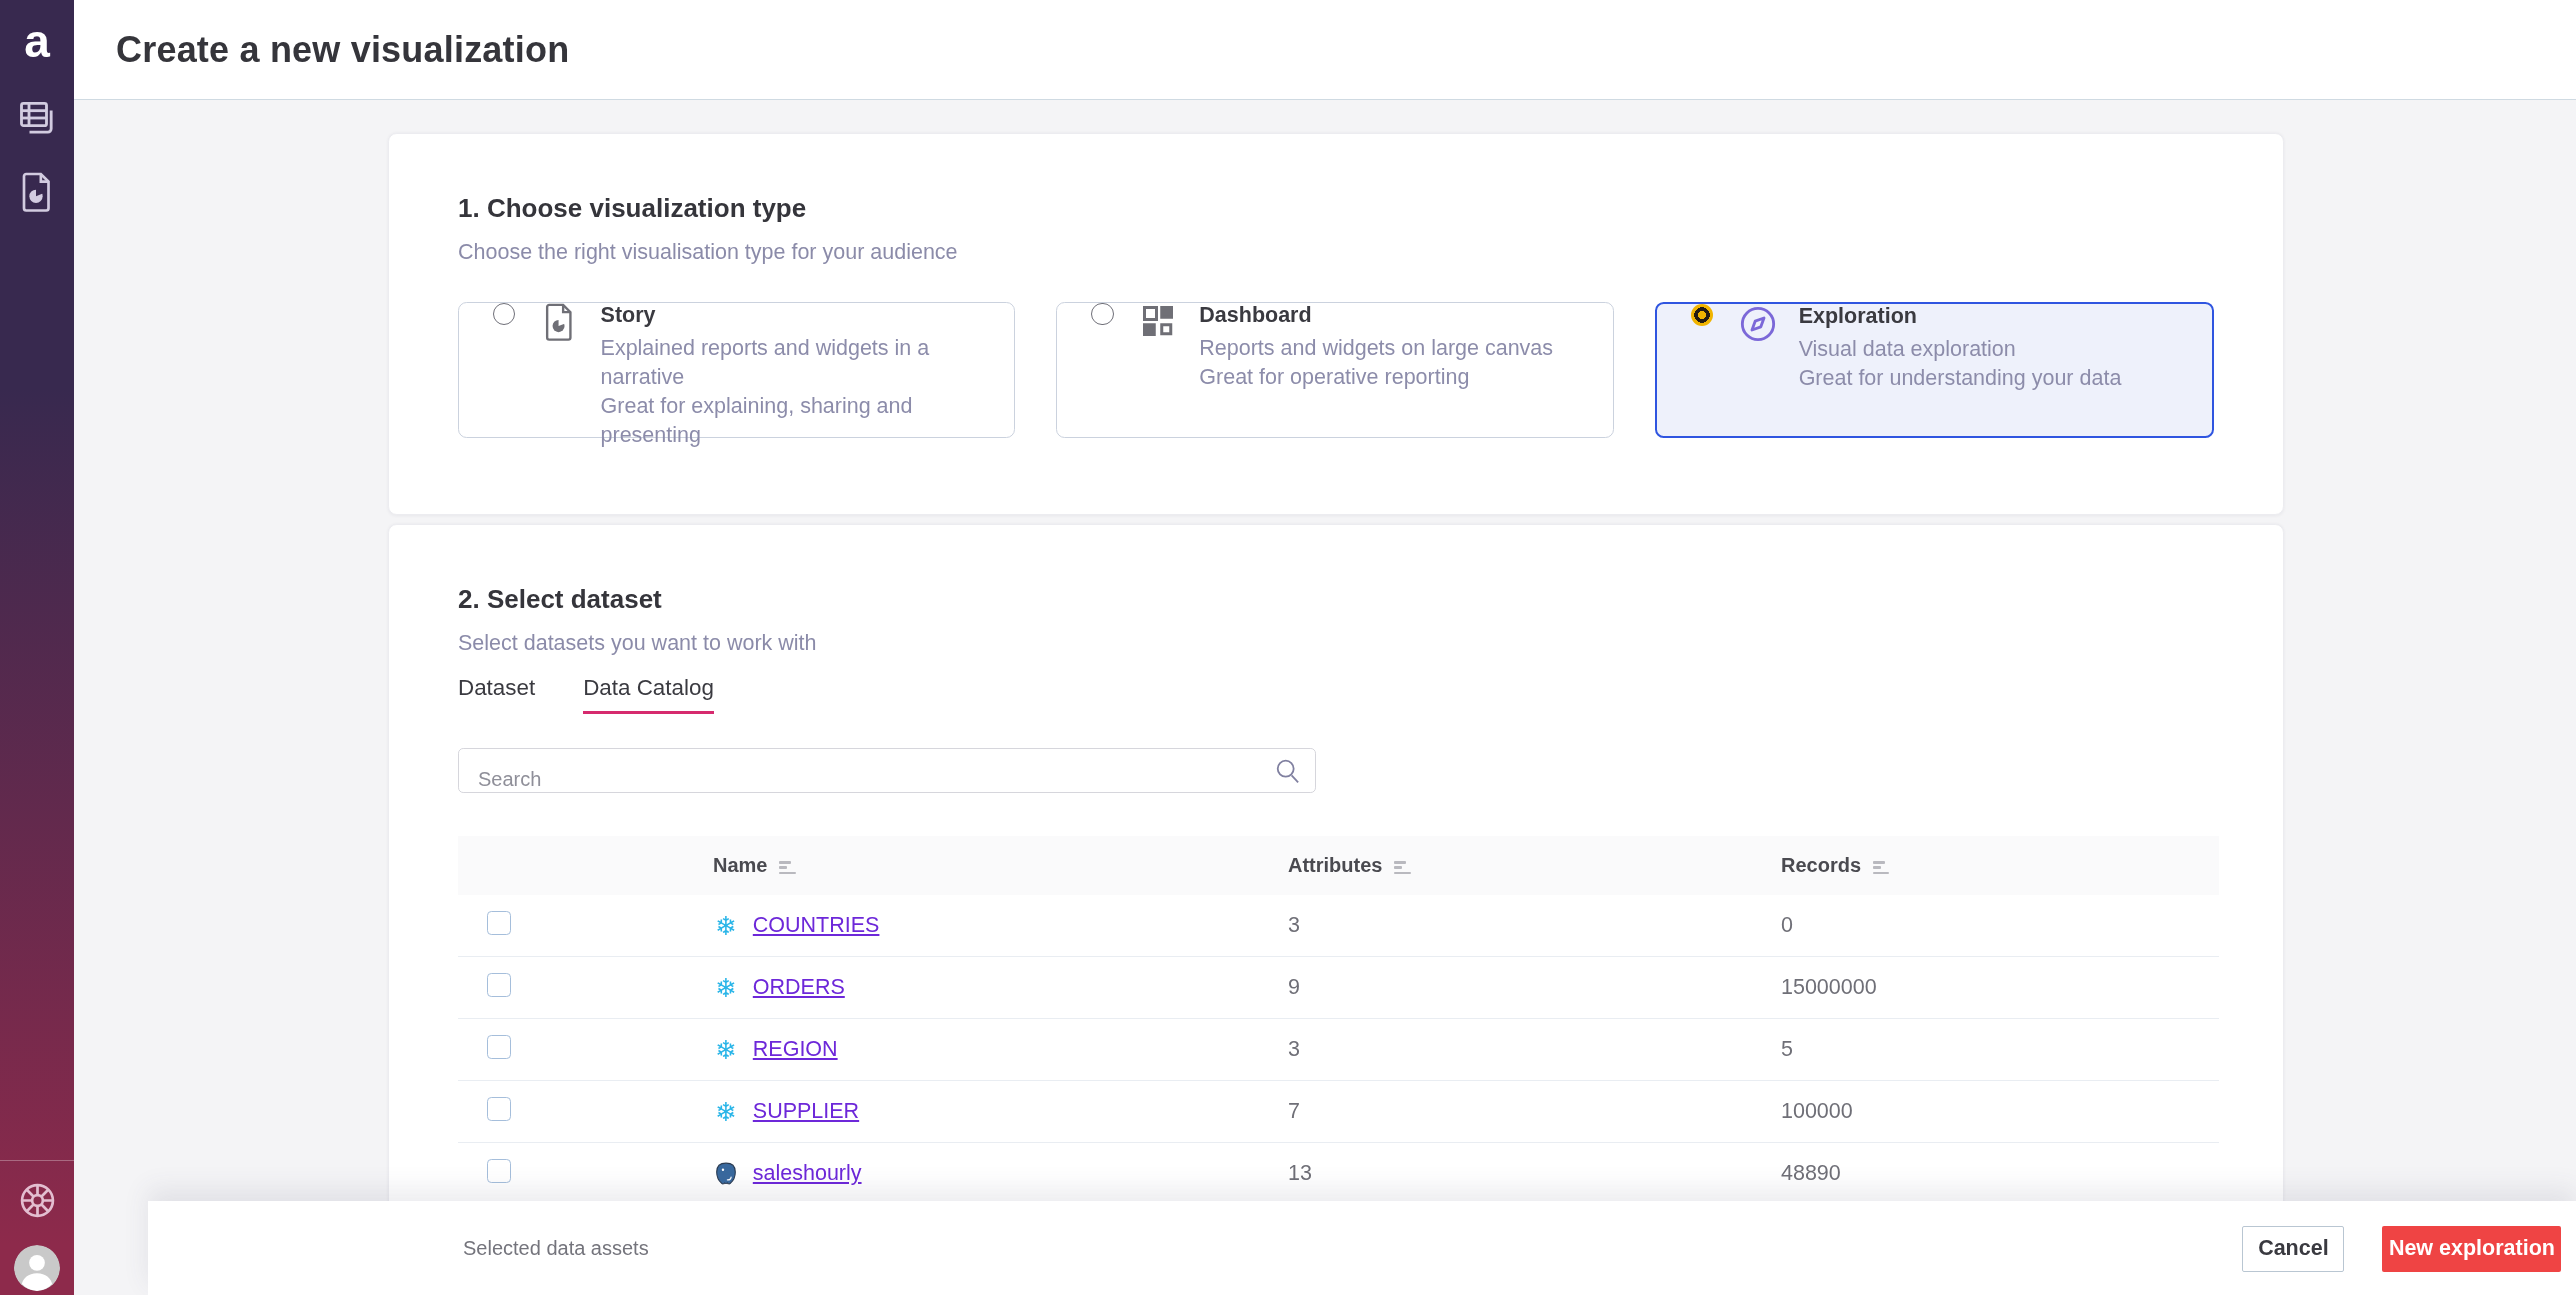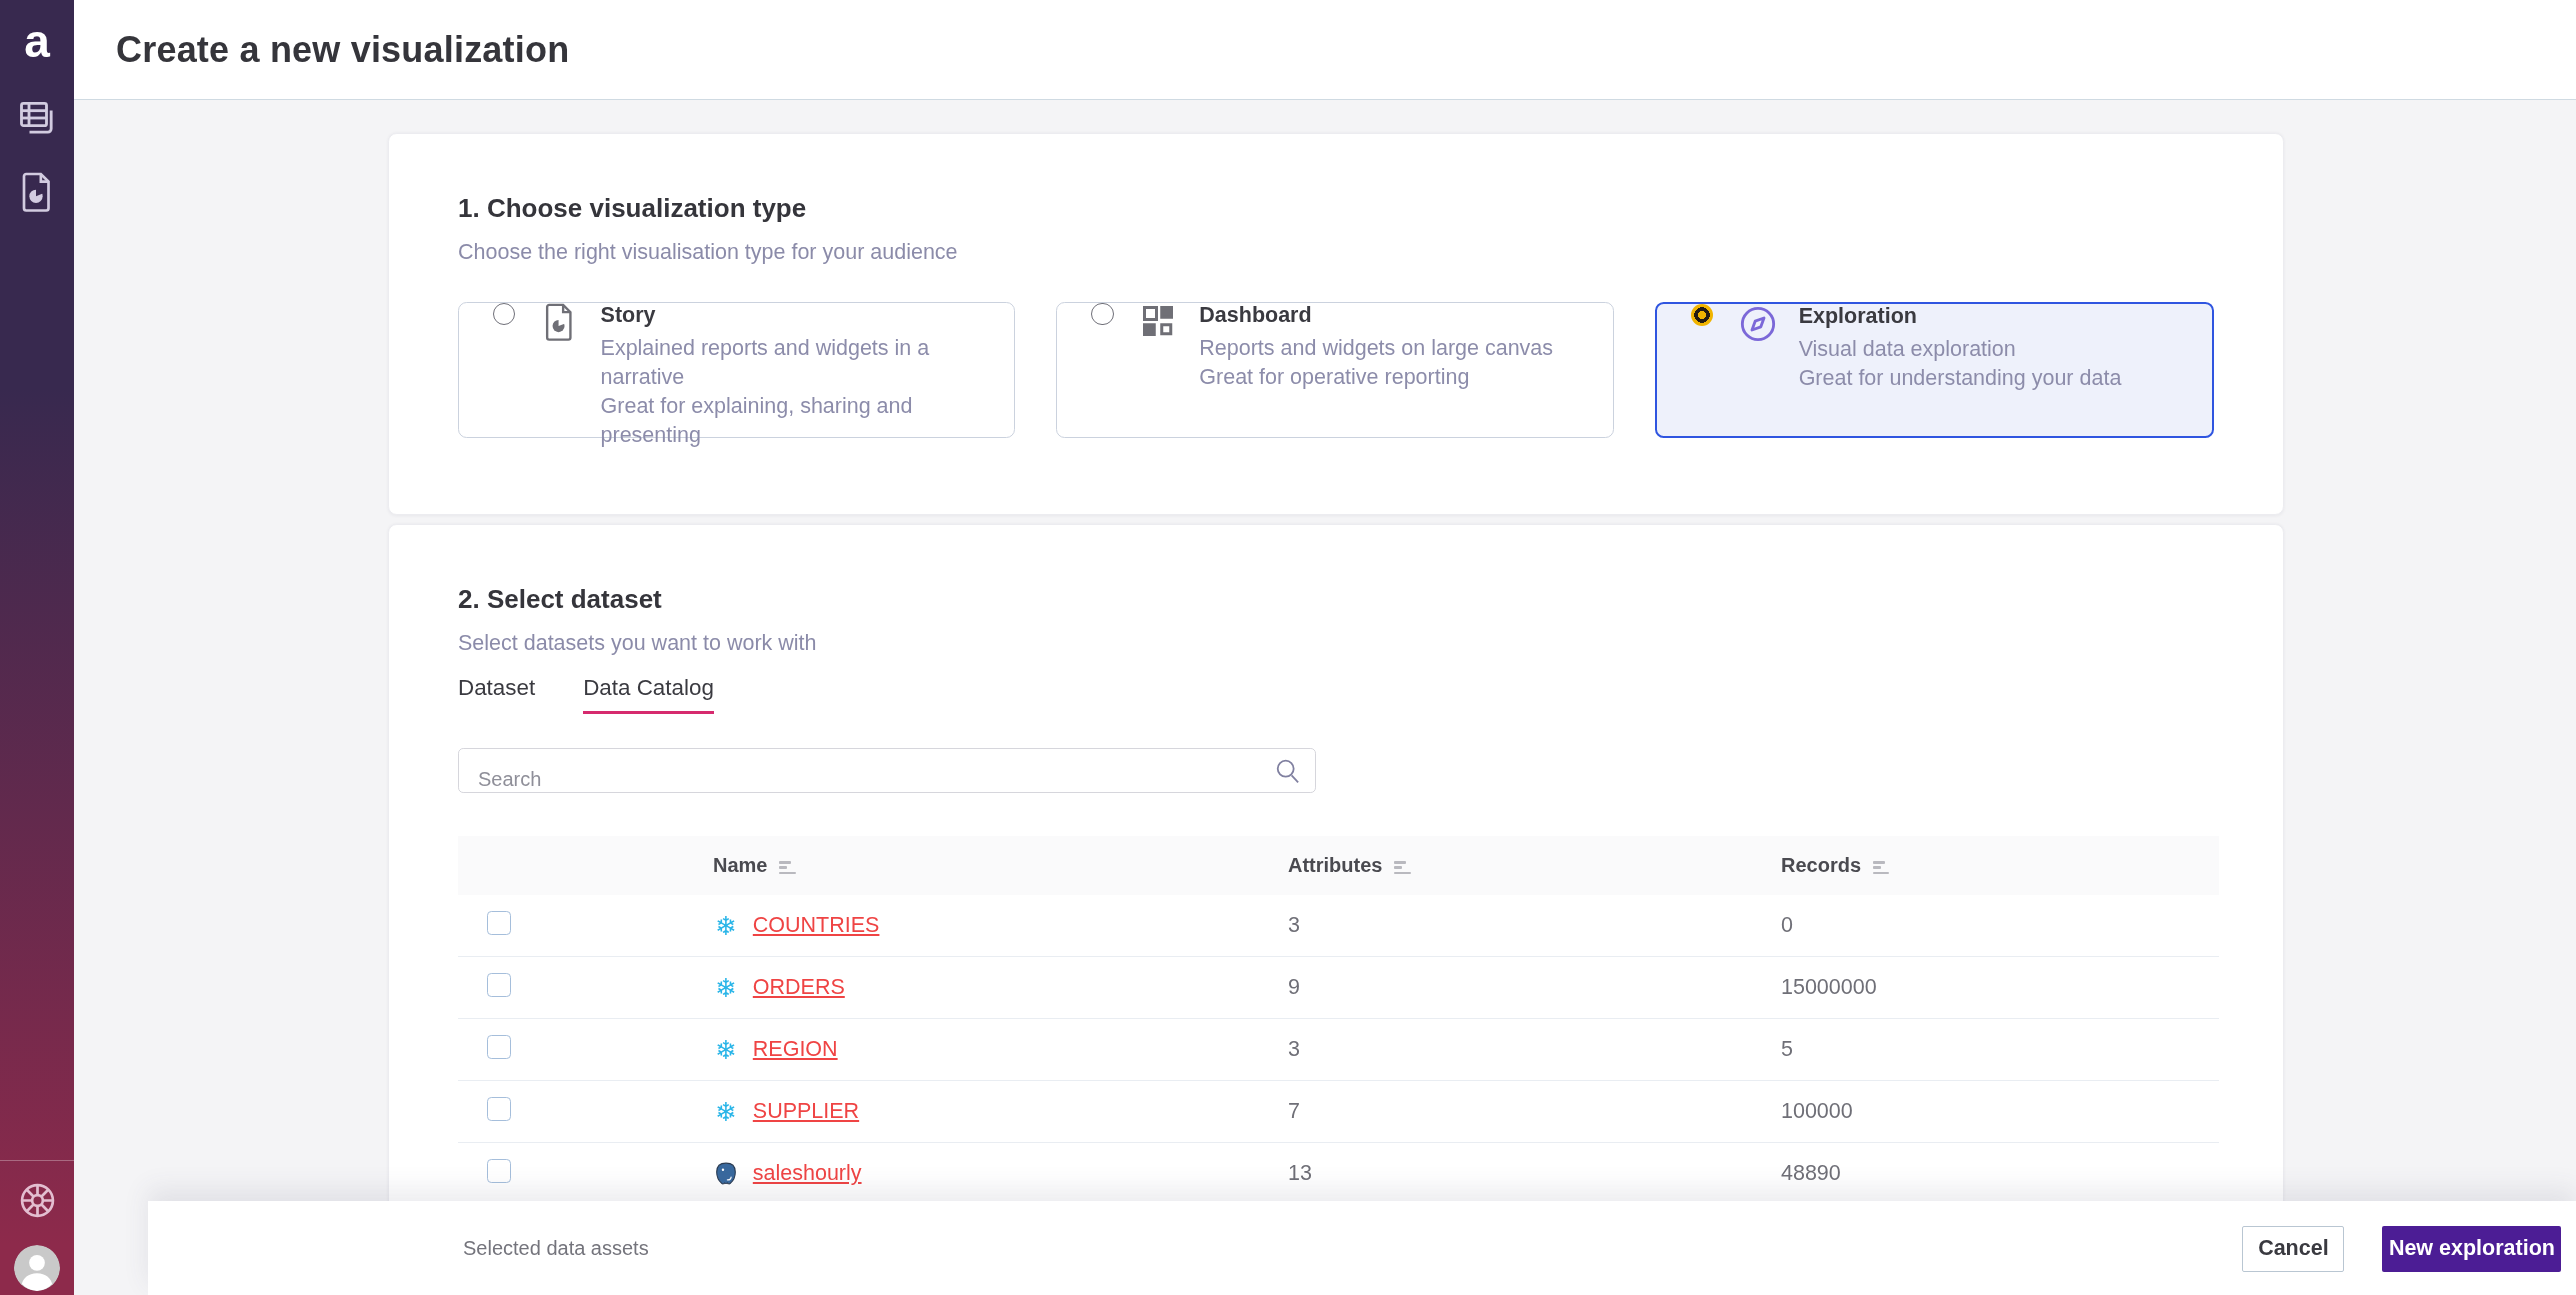--- a/index.html
+++ b/index.html
@@ -102,37 +102,37 @@
   .sort-icon i { display:block; height:2.6px; background:#b9b9bf; border-radius:0.9px; }
   .sort-icon i:nth-child(1){ width:12px; }
   .sort-icon i:nth-child(2){ width:7.7px;  }
   .sort-icon i:nth-child(3){ width:16.3px; }
   .checkbox {
     display:inline-block; width:24px; height:24px; box-sizing:border-box;
     border:1.7px solid #a5bedb; border-radius:4.3px; background:#fff; cursor:pointer;
   }
   .src-icon { display:inline-flex; width:26px; justify-content:center; align-items:center; }
   .sf-glyph { color:var(--snowflake-blue,#29b5e8); font-size:26px; line-height:26px; }
-  .ds-link { color:#ef4444; text-decoration:underline; cursor:pointer; }
+  .ds-link { color:#6d28d9; text-decoration:underline; cursor:pointer; }
   .num { color:#6f6f77; }
 
   
   .footer {
     position:absolute; left:74px; right:0; bottom:0; height:95px; z-index:30;
     background:#fff; box-shadow:0 -12px 24px rgba(70,70,95,0.10);
     display:flex; align-items:center;
   }
   .sel-label { padding-left:315px; font-size:20px; color:#74747c; }
   .footer-actions { margin-left:auto; margin-right:14.6px; display:flex; gap:38px; align-items:center; }
   .btn {
     height:46px; border-radius:2px; font-family:inherit; font-size:21.5px; cursor:pointer;
     display:inline-flex; align-items:center; justify-content:center; box-sizing:border-box;
   }
   .btn.cancel { width:102px; background:#fff; border:0.9px solid #b9c6d2; color:#3a3a40; font-weight:700; }
-  .btn.primary.disabled { width:179px; background:#4c1d95; border:none; color:#fff; font-weight:700; cursor:default; }
+  .btn.primary.disabled { width:179px; background:#ef4444; border:none; color:#fff; font-weight:700; cursor:default; }
 </style>
 </head>
 <body>
 
 <div class="app">
 
   <aside class="sidebar">
     <div class="logo">a</div>
     <nav class="side-nav">
       <button class="side-btn">

